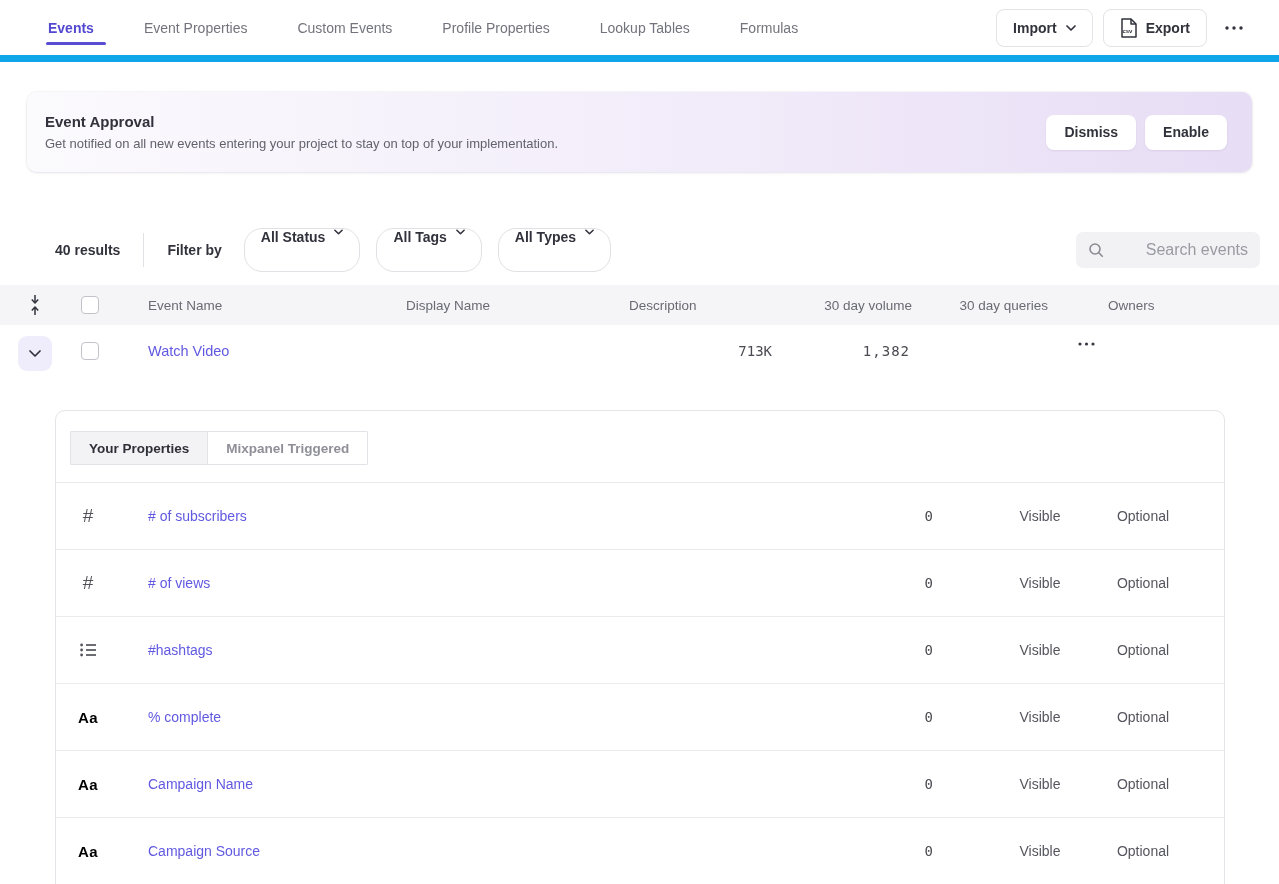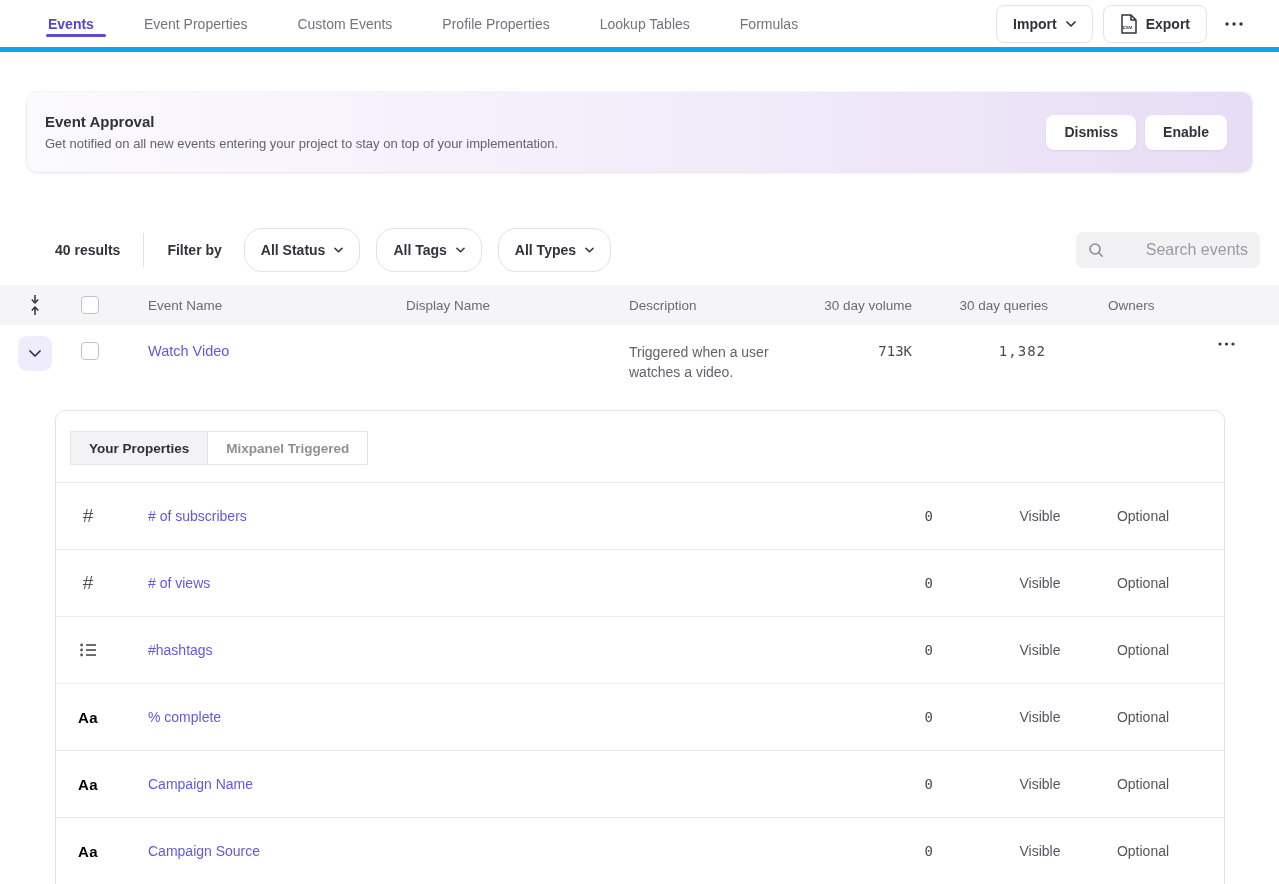--- a/index.html
+++ b/index.html
@@ -5,23 +5,23 @@
   * { margin:0; padding:0; box-sizing:border-box; }
   html,body { width:1279px; height:884px; overflow:hidden; }
   body {
     font-family:"Liberation Sans", sans-serif;
     background:#ffffff; color:#32323c; position:relative; font-size:14px;
   }
   svg { display:block; }
 
   
   .topnav {
-    position:absolute; top:0; left:0; right:0; height:52px;
+    position:absolute; top:0; left:0; right:0; height:62px;
     display:flex; padding:0 28px 0 48px;
-    border-bottom:5px solid #0ea5e9; background:#fff;
+    border-bottom:7px solid #0ea5e9; background:#fff;
   }
   .nav-tabs { display:flex; gap:50px; align-items:stretch; height:100%; }
   .nav-tab {
     display:flex; align-items:center; position:relative;
     font-size:14px; color:#73737d; cursor:pointer; white-space:nowrap;
   }
   .nav-tab.active { color:#5348d0; font-weight:bold; }
   .nav-tab.active::after {
     content:""; position:absolute; left:-2px; right:-12px; bottom:10px;
     height:3px; border-radius:2px; background:#5a4fd4;
@@ -53,21 +53,21 @@
 
   
   .toolbar {
     position:absolute; top:232px; left:55px; right:19px; height:36px;
     display:flex; align-items:center;
   }
   .results { font-weight:bold; font-size:14px; color:#32323c; margin-right:23px; }
   .vdivider { width:1px; height:34px; background:#e2e2e6; margin-right:23px; }
   .filter-by { font-weight:bold; font-size:14px; color:#32323c; margin-right:22px; }
   .pill {
-    display:inline-flex; align-items:center; gap:9px; height:44px; padding:0 16px;
+    display:inline-flex; gap:9px; height:44px; padding:0 16px;
     border:1px solid #e1e1e5; border-radius:18px; background:#fff;
     font-size:14px; font-weight:bold; color:#32323c; cursor:pointer; margin-right:16px;
     white-space:nowrap;
   }
   .search-box {
     margin-left:auto; width:184px; height:36px; background:#f2f2f4; border-radius:7px;
     display:flex; align-items:center; padding:0 12px; gap:9px;
   }
   .search-box input {
     border:none; background:transparent; outline:none; font-family:Liberation Sans, sans-serif;
@@ -253,21 +253,20 @@
             <polyline points="1,1 6,6 11,1" fill="none" stroke="#32323c" stroke-width="1.7" stroke-linecap="round" stroke-linejoin="round"></polyline>
           </svg>
       </span>
     </button>
   </div>
   <div>
       <div class="checkbox"></div>
     </div>
   <div class="event-link">Watch Video</div>
   <div></div>
-  <div class="desc">Triggered when a user watches a video.</div>
   <div class="num vol">713K</div>
   <div class="num qry">1,382</div>
   <div></div>
   <div class="row-more">
     <button class="icon-btn" style="padding:2px;">
       <span>
         <svg width="17" height="4" viewBox="0 0 17 4">
             <circle cx="2" cy="2" r="1.6" fill="#3a3a44"></circle>
             <circle cx="8.5" cy="2" r="1.6" fill="#3a3a44"></circle>
             <circle cx="15" cy="2" r="1.6" fill="#3a3a44"></circle>

